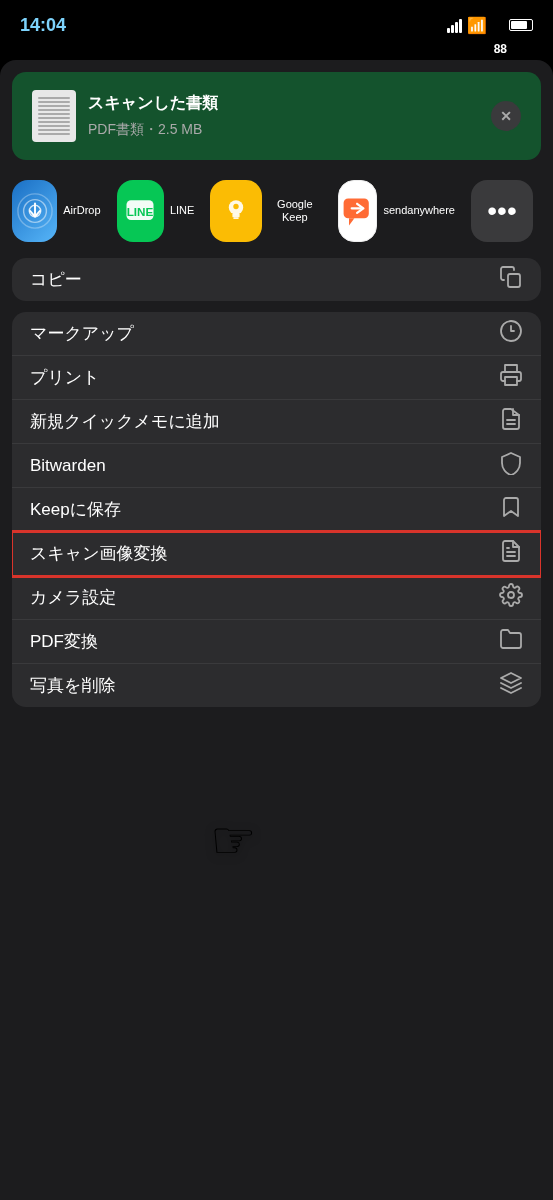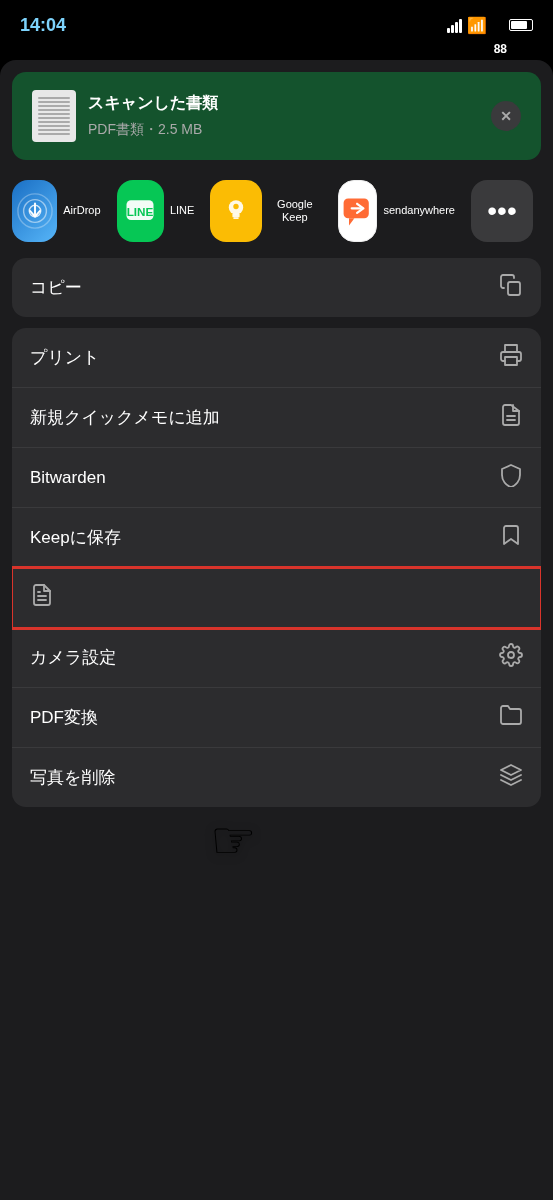--- a/index.html
+++ b/index.html
@@ -161,21 +161,21 @@
     .menu-section {
       background: #2c2c2e;
       border-radius: 14px;
       overflow: hidden;
       margin-bottom: 10px;
     }
     .menu-item {
       display: flex;
       align-items: center;
       justify-content: space-between;
-      padding: 15px 18px;
+      padding: 7px 18px;
       cursor: pointer;
       border-bottom: 1px solid #3a3a3c;
       position: relative;
     }
     .menu-item:last-child {
       border-bottom: none;
     }
     .menu-item-label {
       color: #fff;
       font-size: 17px;
@@ -353,20 +353,29 @@
           <svg width="24" height="24" viewBox="0 0 24 24" fill="none" stroke="#aaa" stroke-width="1.8" stroke-linecap="round" stroke-linejoin="round">
             <rect x="9" y="9" width="12" height="13" rx="2"></rect>
             <path d="M5 15H4a2 2 0 01-2-2V4a2 2 0 012-2h9a2 2 0 012 2v1"></path>
           </svg>
         </span>
       </div>
     </div>
 
     <div class="menu-section">
 
+      <div class="menu-item">
+        <span class="menu-item-label">マークアップ</span>
+        <span class="menu-item-icon">
+          <svg width="24" height="24" viewBox="0 0 24 24" fill="none" stroke="#aaa" stroke-width="1.8" stroke-linecap="round" stroke-linejoin="round">
+            <circle cx="12" cy="12" r="10"></circle>
+            <polyline points="12,7 12,12 15,12"></polyline>
+          </svg>
+        </span>
+      </div>
 
       <div class="menu-item">
         <span class="menu-item-label">プリント</span>
         <span class="menu-item-icon">
           <svg width="24" height="24" viewBox="0 0 24 24" fill="none" stroke="#aaa" stroke-width="1.8" stroke-linecap="round" stroke-linejoin="round">
             <polyline points="6,9 6,2 18,2 18,9"></polyline>
             <path d="M6 18H4a2 2 0 01-2-2v-5a2 2 0 012-2h16a2 2 0 012 2v5a2 2 0 01-2 2h-2"></path>
             <rect x="6" y="14" width="12" height="8"></rect>
           </svg>
         </span>
@@ -396,20 +405,21 @@
       <div class="menu-item">
         <span class="menu-item-label">Keepに保存</span>
         <span class="menu-item-icon">
           <svg width="24" height="24" viewBox="0 0 24 24" fill="none" stroke="#aaa" stroke-width="1.8" stroke-linecap="round" stroke-linejoin="round">
             <path d="M19 21l-7-5-7 5V5a2 2 0 012-2h10a2 2 0 012 2z"></path>
           </svg>
         </span>
       </div>
 
       <div class="menu-item highlighted" style="outline:3px solid #d9342b;outline-offset:-1px;">
+        <span class="menu-item-label">スキャン画像変換</span>
         <span class="menu-item-icon">
           <svg width="24" height="24" viewBox="0 0 24 24" fill="none" stroke="#aaa" stroke-width="1.8" stroke-linecap="round" stroke-linejoin="round">
             <path d="M14 2H6a2 2 0 00-2 2v16a2 2 0 002 2h12a2 2 0 002-2V8z"></path>
             <polyline points="14,2 14,8 20,8"></polyline>
             <line x1="16" y1="13" x2="8" y2="13"></line>
             <line x1="16" y1="17" x2="8" y2="17"></line>
             <line x1="10" y1="9" x2="8" y2="9"></line>
           </svg>
         </span>
       </div>

